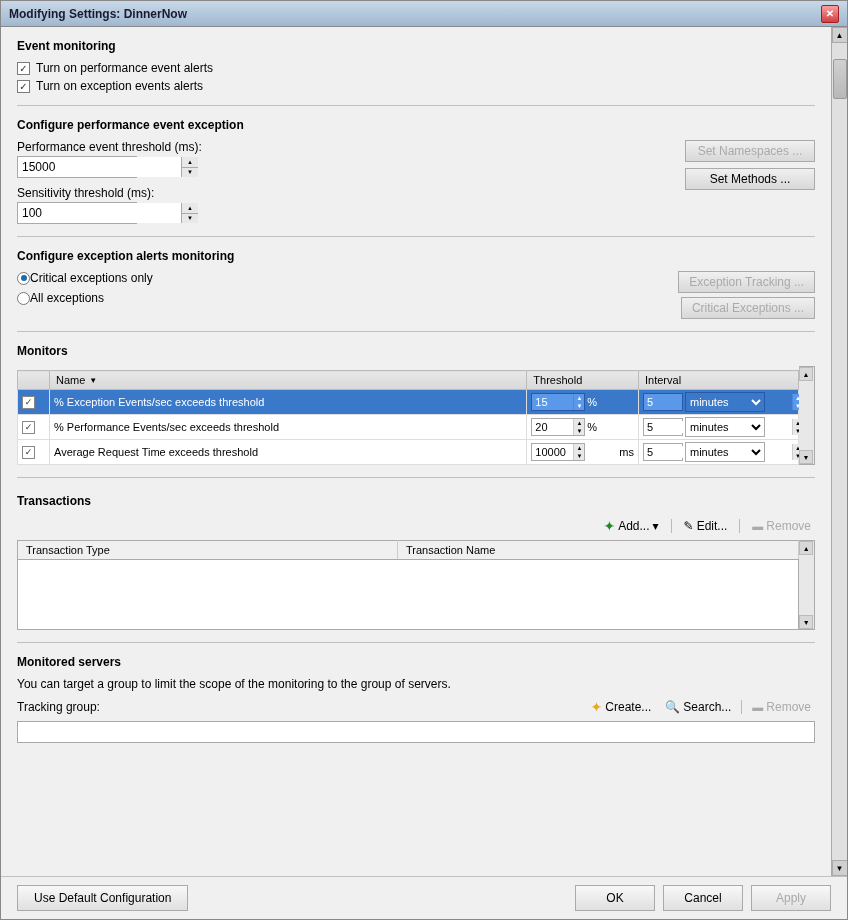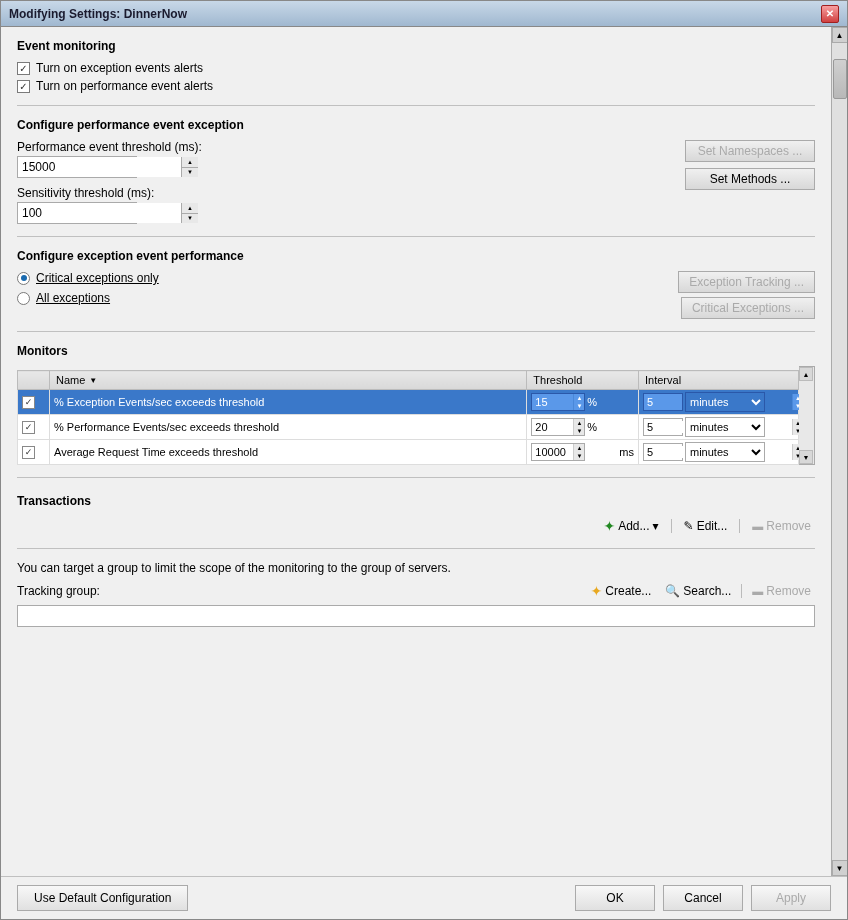--- a/index.html
+++ b/index.html
@@ -209,22 +209,20 @@
     }
 
     .action-btn:disabled, .action-btn.disabled {
       color: #aaa;
       cursor: default;
     }
 
     .radio-row {
       display: flex;
       align-items: center;
-      gap: 6px;
-      text-decoration: underline;
     }
 
     .radio-input {
       width: 13px;
       height: 13px;
       border-radius: 50%;
       border: 1px solid #7a7a7a;
       background: white;
       display: flex;
       align-items: center;
@@ -476,25 +474,25 @@
     <div class="close-btn">✕</div>
   </div>
 
   <div class="content-area">
     <div class="main-content">
 
       <div>
         <div class="section-title">Event monitoring</div>
         <div class="checkbox-row">
           <div class="checkbox-input checked"></div>
-          <span class="label-text">Turn on exception events alerts</span>
+          <span class="label-text">Turn on performance event alerts</span>
         </div>
         <div class="checkbox-row">
           <div class="checkbox-input checked"></div>
-          <span class="label-text">Turn on performance event alerts</span>
+          <span class="label-text">Turn on exception events alerts</span>
         </div>
       </div>
 
       <hr class="section-divider">
 
       <div>
         <div class="section-title">Configure performance event exception</div>
         <div class="two-col">
           <div class="left-col">
             <div class="field-label">Performance event threshold (ms):</div>
@@ -518,21 +516,21 @@
           <div class="right-col">
             <button class="action-btn disabled">Set Namespaces ...</button>
             <button class="action-btn">Set Methods ...</button>
           </div>
         </div>
       </div>
 
       <hr class="section-divider">
 
       <div>
-        <div class="section-title">Configure exception event performance</div>
+        <div class="section-title">Configure exception alerts monitoring</div>
         <div class="three-col-section">
           <div class="col-radio">
             <div class="radio-row">
               <div class="radio-input checked"></div>
               <span class="label-text">Critical exceptions only</span>
             </div>
             <div style="height:6px"></div>
             <div class="radio-row">
               <div class="radio-input"></div>
               <span class="label-text">All exceptions</span>
@@ -694,25 +692,50 @@
           <button class="toolbar-btn">
             <span style="font-size:12px;">✎</span>
             <span>Edit...</span>
           </button>
           <div class="separator-line"></div>
           <button class="toolbar-btn disabled">
             <span style="font-size:11px;color:#aaa;">▬</span>
             <span>Remove</span>
           </button>
         </div>
+        <div style="display:flex;">
+          <table class="transactions-table">
+            <thead>
+              <tr>
+                <th>
+                  <span>Transaction Type</span>
+                </th>
+                <th>
+                  <span>Transaction Name</span>
+                </th>
+              </tr>
+            </thead>
+            <tbody class="transactions-body">
+              <tr>
+                <td colspan="2" style="height:60px;"></td>
+              </tr>
+            </tbody>
+          </table>
+          <div style="width:16px;background:#e8e8e8;border:1px solid #aaa;border-left:none;display:flex;flex-direction:column;">
+            <div class="scroll-btn-sm">▲</div>
+            <div style="flex:1;"></div>
+            <div class="scroll-btn-sm">▼</div>
+          </div>
+        </div>
       </div>
 
       <hr class="section-divider">
 
       <div class="monitored-section">
+        <div class="section-title">Monitored servers</div>
         <div class="monitored-desc">You can target a group to limit the scope of the monitoring to the group of servers.</div>
         <div class="targeted-group-row">
           <span class="targeted-label">Tracking group:</span>
           <div class="targeted-btns">
             <button class="toolbar-btn">
               <span style="color:#e8a820;font-size:14px;">✦</span>
               <span>Create...</span>
             </button>
             <button class="toolbar-btn">
               <span style="font-size:12px;">🔍</span>

